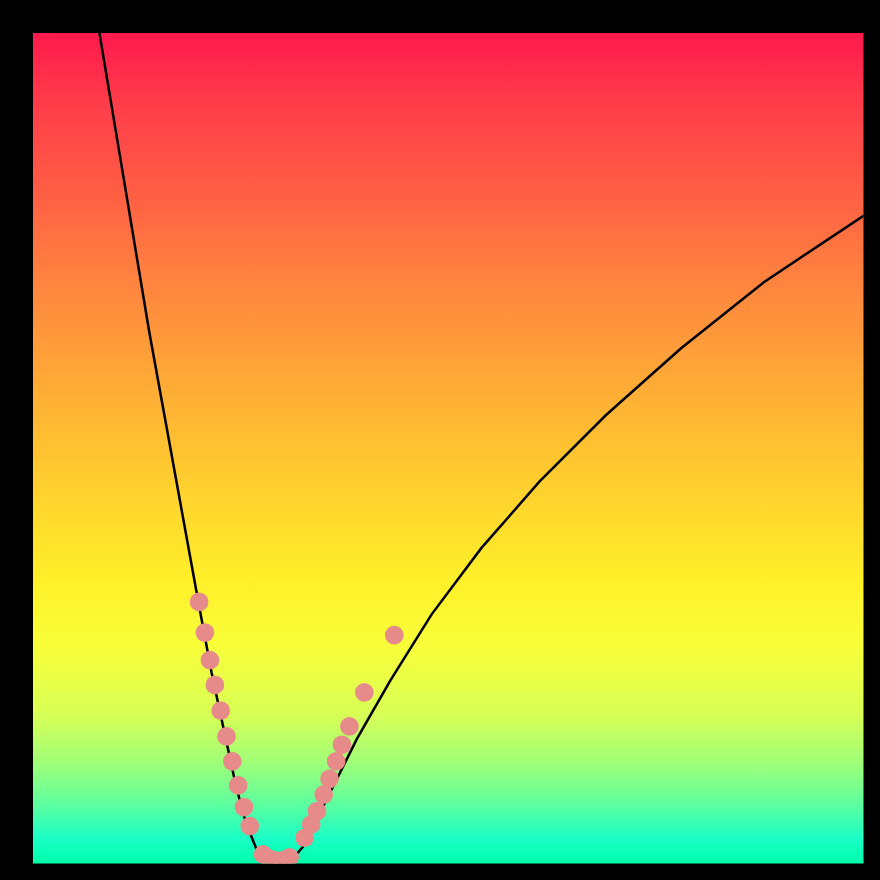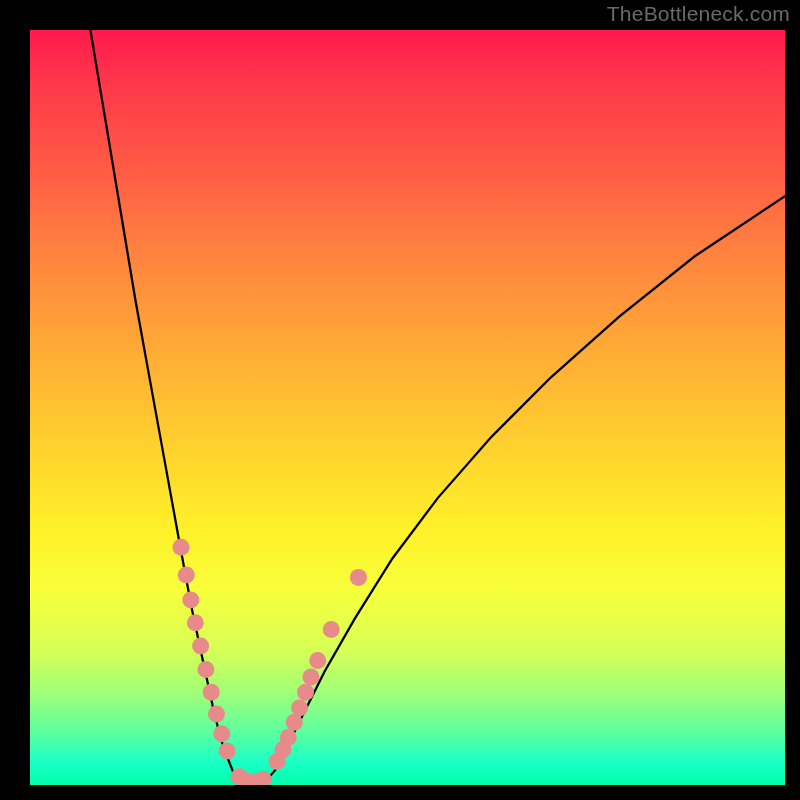--- a/index.html
+++ b/index.html
@@ -97,14 +97,13 @@
           <circle cx="264.25" cy="692.34" r="8.5" class="dot"></circle>
           <circle cx="269.54" cy="677.99" r="8.5" class="dot"></circle>
           <circle cx="275.57" cy="662.13" r="8.5" class="dot"></circle>
           <circle cx="280.86" cy="647.03" r="8.5" class="dot"></circle>
           <circle cx="287.66" cy="630.42" r="8.5" class="dot"></circle>
           <circle cx="301.24" cy="599.47" r="8.5" class="dot"></circle>
           <circle cx="328.43" cy="547.38" r="8.5" class="dot"></circle>
         </g>
     </svg>
   </div>
-  <div class="watermark">TheBottleneck.com</div>
 </div>
 
 </body></html>

